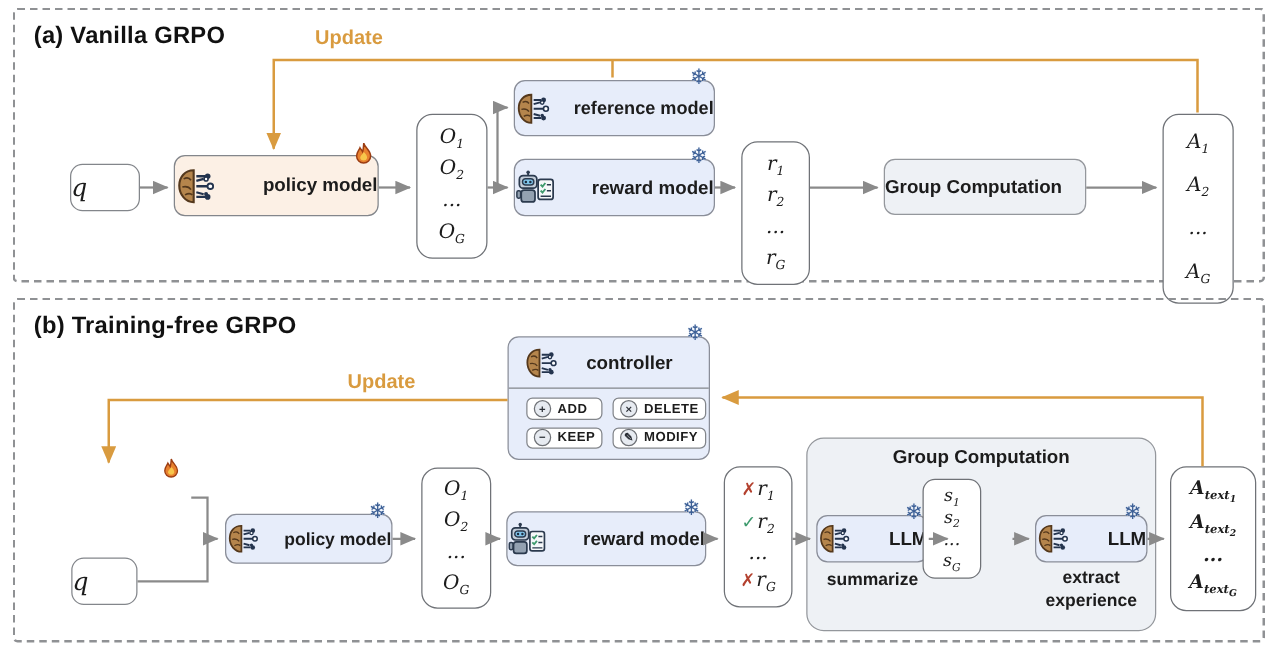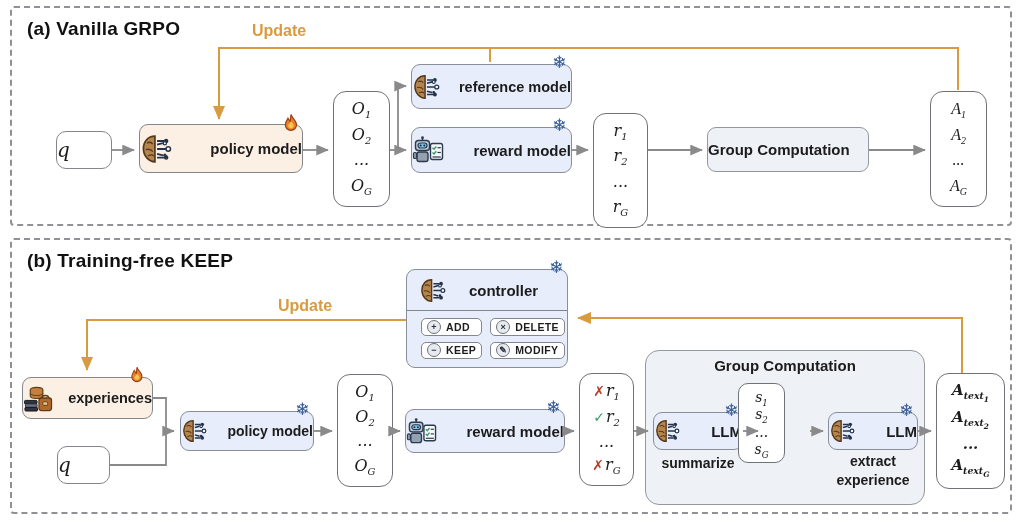--- a/index.html
+++ b/index.html
@@ -185,29 +185,29 @@
     <div class="mrow"><span>r</span><sub>1</sub></div>
     <div class="mrow"><span>r</span><sub>2</sub></div>
     <div class="mrow"><span>...</span><sub></sub></div>
     <div class="mrow"><span>r</span><sub>G</sub></div>
   </div>
 
   <div class="box model grayfill" style="left:707px;top:127px;width:162px;height:45px;">
     <span>Group Computation</span>
   </div>
 
-  <div class="box col" style="left:930px;top:91px;width:57px;height:116px;font-family:Liberation Serif, serif;">
+  <div class="box col" style="left:930px;top:91px;width:57px;height:152px;">
     <div class="mrow"><span>A</span><sub>1</sub></div>
     <div class="mrow"><span>A</span><sub>2</sub></div>
     <div class="mrow"><span>...</span><sub></sub></div>
     <div class="mrow"><span>A</span><sub>G</sub></div>
   </div>
 
   <div class="panel" style="left:10px;top:238px;width:998px;height:272px;"></div>
-  <div class="panel-title" style="left:27px;top:250px;">(b) Training-free KEEP</div>
+  <div class="panel-title" style="left:27px;top:250px;">(b) Training-free GRPO</div>
   <div class="update-label" style="left:278px;top:297px;">Update</div>
 
   <div class="box blue" style="left:406px;top:269px;width:162px;height:99px;display:block;">
     <div class="ctrl-head">
       <svg class="icon" width="27" height="27" viewBox="0 0 30 30">
           <use href="#brain"></use>
         </svg>
       <span class="ctrl-title">controller</span>
     </div>
     <div class="ctrl-body">
@@ -224,26 +224,20 @@
         <span>KEEP</span>
       </div>
       <div class="ctrl-btn">
         <span class="ctrl-ic">✎</span>
         <span>MODIFY</span>
       </div>
     </div>
   </div>
   <span class="snow" style="left:549px;top:257px;">❄</span>
 
-  <div class="box model peach" style="left:22px;top:377px;width:131px;height:42px;font-size:14.5px;gap:5px;">
-    <svg class="icon" width="30" height="28" viewBox="0 0 31 29">
-        <use href="#library"></use>
-      </svg>
-    <span>experiences</span>
-  </div>
   <svg class="flame" style="left:127px;top:363px;" width="20" height="22" viewBox="0 0 22 18">
       <use href="#flameicon"></use>
     </svg>
 
   <div class="box qbox" style="left:57px;top:446px;width:53px;height:38px;">
     <span>q</span>
   </div>
 
   <div class="box model blue" style="left:180px;top:411px;width:134px;height:40px;font-size:14px;gap:5px;">
     <svg class="icon" width="26" height="26" viewBox="0 0 30 30">

